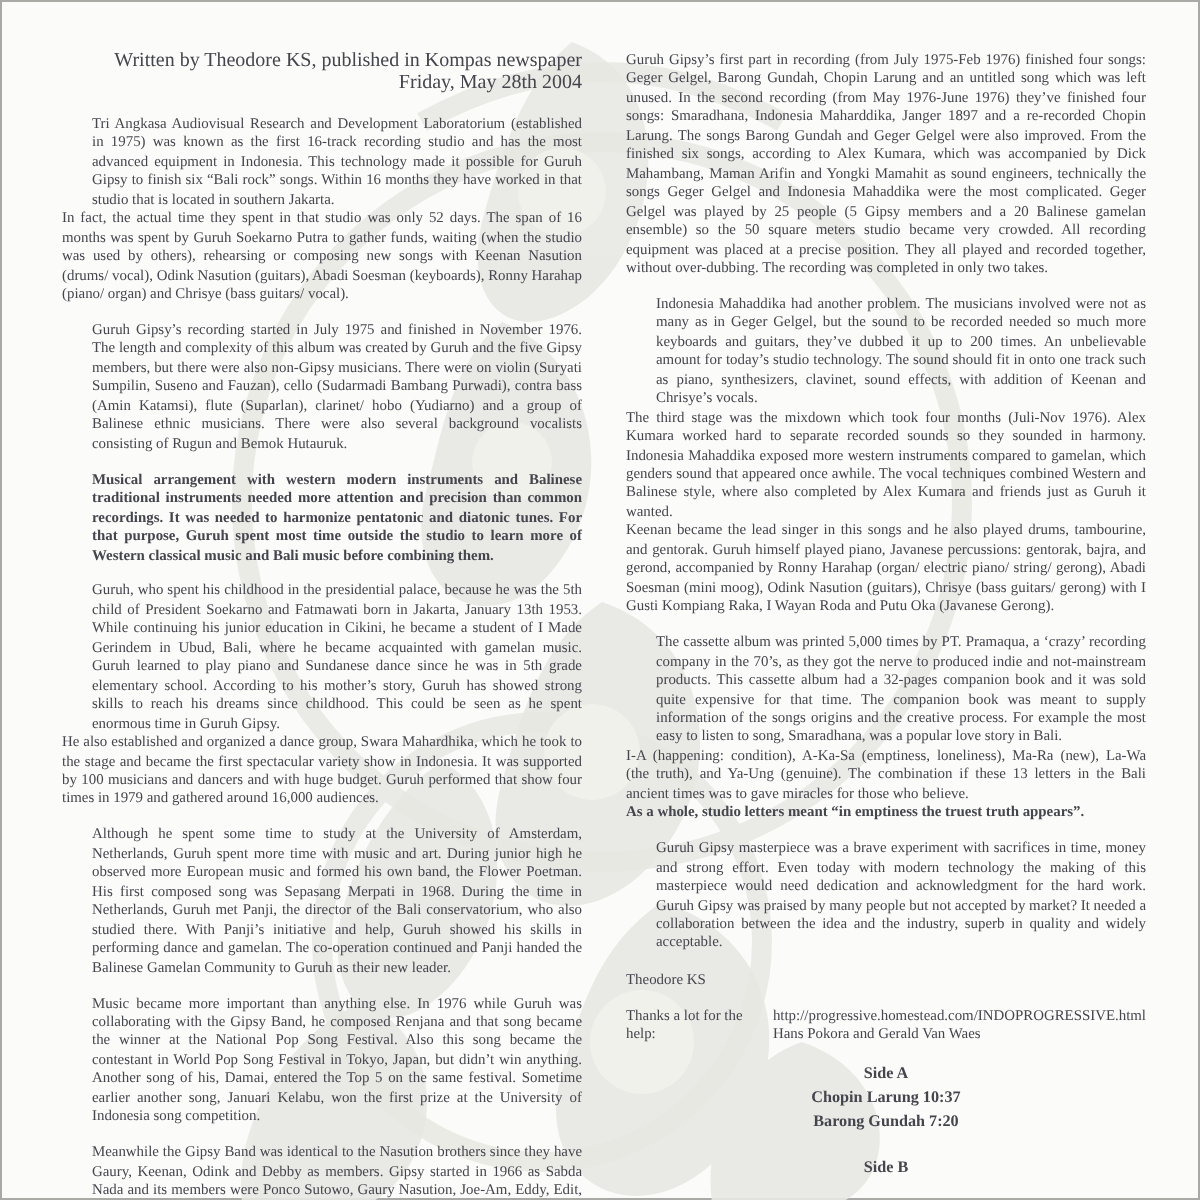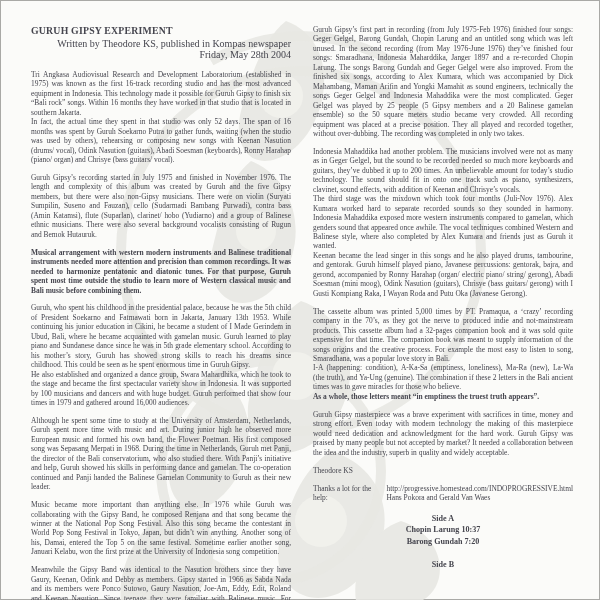--- a/index.html
+++ b/index.html
@@ -26,21 +26,21 @@
     display:flex;gap:22px;
   }
   .col{width:272px;}
   .title{
     font-weight:bold;font-size:9.8px;letter-spacing:.2px;margin:0 0 2px 0;
   }
   .byline{font-size:10px;margin:0 0 10px 0;text-align:right;}
   .para{
     font-size:7.45px;line-height:9.45px;text-align:justify;margin:0;
   }
-  .para.gap{margin-top:8.5px;}
+  .para.gap{margin-top:8.5px;margin-left:15px;}
   .para.bold{font-weight:bold;}
   .signoff{font-size:7.45px;margin-top:9px;}
   .thanks-row{
     display:flex;gap:14px;font-size:7.45px;line-height:9.3px;margin-top:9px;
   }
   .thanks-row .names div{white-space:nowrap;}
   .tracklist{
     text-align:center;font-weight:bold;font-size:8.1px;line-height:11.8px;
     margin-top:10px;
   }
@@ -71,43 +71,42 @@
       <circle cx="280" cy="95" r="22"></circle>
       <circle cx="255" cy="230" r="20"></circle>
       <circle cx="295" cy="375" r="24"></circle>
       <circle cx="320" cy="520" r="26"></circle>
     </g>
   </svg>
 
   <div class="columns">
 
     <div class="col">
-      <h1 class="title">GURUH GIPSY EXPERIMENT</h1>
       <p class="byline">Written by Theodore KS, published in Kompas newspaper Friday, May 28th 2004</p>
 
       <p class="para gap">Tri Angkasa Audiovisual Research and Development Laboratorium (established in 1975) was known as the first 16-track recording studio and has the most advanced equipment in Indonesia. This technology made it possible for Guruh Gipsy to finish six “Bali rock” songs. Within 16 months they have worked in that studio that is located in southern Jakarta.</p>
       <p class="para">In fact, the actual time they spent in that studio was only 52 days. The span of 16 months was spent by Guruh Soekarno Putra to gather funds, waiting (when the studio was used by others), rehearsing or composing new songs with Keenan Nasution (drums/ vocal), Odink Nasution (guitars), Abadi Soesman (keyboards), Ronny Harahap (piano/ organ) and Chrisye (bass guitars/ vocal).</p>
       <p class="para gap">Guruh Gipsy’s recording started in July 1975 and finished in November 1976. The length and complexity of this album was created by Guruh and the five Gipsy members, but there were also non-Gipsy musicians. There were on violin (Suryati Sumpilin, Suseno and Fauzan), cello (Sudarmadi Bambang Purwadi), contra bass (Amin Katamsi), flute (Suparlan), clarinet/ hobo (Yudiarno) and a group of Balinese ethnic musicians. There were also several background vocalists consisting of Rugun and Bemok Hutauruk.</p>
       <p class="para gap bold">Musical arrangement with western modern instruments and Balinese traditional instruments needed more attention and precision than common recordings. It was needed to harmonize pentatonic and diatonic tunes. For that purpose, Guruh spent most time outside the studio to learn more of Western classical music and Bali music before combining them.</p>
       <p class="para gap">Guruh, who spent his childhood in the presidential palace, because he was the 5th child of President Soekarno and Fatmawati born in Jakarta, January 13th 1953. While continuing his junior education in Cikini, he became a student of I Made Gerindem in Ubud, Bali, where he became acquainted with gamelan music. Guruh learned to play piano and Sundanese dance since he was in 5th grade elementary school. According to his mother’s story, Guruh has showed strong skills to reach his dreams since childhood. This could be seen as he spent enormous time in Guruh Gipsy.</p>
       <p class="para">He also established and organized a dance group, Swara Mahardhika, which he took to the stage and became the first spectacular variety show in Indonesia. It was supported by 100 musicians and dancers and with huge budget. Guruh performed that show four times in 1979 and gathered around 16,000 audiences.</p>
       <p class="para gap">Although he spent some time to study at the University of Amsterdam, Netherlands, Guruh spent more time with music and art. During junior high he observed more European music and formed his own band, the Flower Poetman. His first composed song was Sepasang Merpati in 1968. During the time in Netherlands, Guruh met Panji, the director of the Bali conservatorium, who also studied there. With Panji’s initiative and help, Guruh showed his skills in performing dance and gamelan. The co-operation continued and Panji handed the Balinese Gamelan Community to Guruh as their new leader.</p>
       <p class="para gap">Music became more important than anything else. In 1976 while Guruh was collaborating with the Gipsy Band, he composed Renjana and that song became the winner at the National Pop Song Festival. Also this song became the contestant in World Pop Song Festival in Tokyo, Japan, but didn’t win anything. Another song of his, Damai, entered the Top 5 on the same festival. Sometime earlier another song, Januari Kelabu, won the first prize at the University of Indonesia song competition.</p>
       <p class="para gap">Meanwhile the Gipsy Band was identical to the Nasution brothers since they have Gaury, Keenan, Odink and Debby as members. Gipsy started in 1966 as Sabda Nada and its members were Ponco Sutowo, Gaury Nasution, Joe-Am, Eddy, Edit, Roland and Keenan Nasution. Since teenage they were familiar with Balinese music. For example when they performed at the Bank of Indonesia, Gipsy blended Western music and Balinese traditional music with a gamelan ensemble led by Wayan Suparta Wijaya.</p>
 
     </div>
 
     <div class="col">
       <p class="para">Guruh Gipsy’s first part in recording (from July 1975-Feb 1976) finished four songs: Geger Gelgel, Barong Gundah, Chopin Larung and an untitled song which was left unused. In the second recording (from May 1976-June 1976) they’ve finished four songs: Smaradhana, Indonesia Maharddika, Janger 1897 and a re-recorded Chopin Larung. The songs Barong Gundah and Geger Gelgel were also improved. From the finished six songs, according to Alex Kumara, which was accompanied by Dick Mahambang, Maman Arifin and Yongki Mamahit as sound engineers, technically the songs Geger Gelgel and Indonesia Mahaddika were the most complicated. Geger Gelgel was played by 25 people (5 Gipsy members and a 20 Balinese gamelan ensemble) so the 50 square meters studio became very crowded. All recording equipment was placed at a precise position. They all played and recorded together, without over-dubbing. The recording was completed in only two takes.</p>
       <p class="para gap">Indonesia Mahaddika had another problem. The musicians involved were not as many as in Geger Gelgel, but the sound to be recorded needed so much more keyboards and guitars, they’ve dubbed it up to 200 times. An unbelievable amount for today’s studio technology. The sound should fit in onto one track such as piano, synthesizers, clavinet, sound effects, with addition of Keenan and Chrisye’s vocals.</p>
       <p class="para">The third stage was the mixdown which took four months (Juli-Nov 1976). Alex Kumara worked hard to separate recorded sounds so they sounded in harmony. Indonesia Mahaddika exposed more western instruments compared to gamelan, which genders sound that appeared once awhile. The vocal techniques combined Western and Balinese style, where also completed by Alex Kumara and friends just as Guruh it wanted.</p>
       <p class="para">Keenan became the lead singer in this songs and he also played drums, tambourine, and gentorak. Guruh himself played piano, Javanese percussions: gentorak, bajra, and gerond, accompanied by Ronny Harahap (organ/ electric piano/ string/ gerong), Abadi Soesman (mini moog), Odink Nasution (guitars), Chrisye (bass guitars/ gerong) with I Gusti Kompiang Raka, I Wayan Roda and Putu Oka (Javanese Gerong).</p>
       <p class="para gap">The cassette album was printed 5,000 times by PT. Pramaqua, a ‘crazy’ recording company in the 70’s, as they got the nerve to produced indie and not-mainstream products. This cassette album had a 32-pages companion book and it was sold quite expensive for that time. The companion book was meant to supply information of the songs origins and the creative process. For example the most easy to listen to song, Smaradhana, was a popular love story in Bali.</p>
-      <p class="para">I-A (happening: condition), A-Ka-Sa (emptiness, loneliness), Ma-Ra (new), La-Wa (the truth), and Ya-Ung (genuine). The combination if these 2 letters in the Bali ancient times was to gave miracles for those who believe.</p>
-      <p class="para bold">As a whole, those letters meant “in emptiness the truest truth appears”.</p>
+      <p class="para">I-A (happening: condition), A-Ka-Sa (emptiness, loneliness), Ma-Ra (new), La-Wa (the truth), and Ya-Ung (genuine). The combination if these 13 letters in the Bali ancient times was to gave miracles for those who believe.</p>
+      <p class="para bold">As a whole, studio letters meant “in emptiness the truest truth appears”.</p>
       <p class="para gap">Guruh Gipsy masterpiece was a brave experiment with sacrifices in time, money and strong effort. Even today with modern technology the making of this masterpiece would need dedication and acknowledgment for the hard work. Guruh Gipsy was praised by many people but not accepted by market? It needed a collaboration between the idea and the industry, superb in quality and widely acceptable.</p>
 
       <p class="signoff">Theodore KS</p>
 
       <div class="thanks-row">
         <span>Thanks a lot for the help:</span>
         <div class="names">
           <div>http://progressive.homestead.com/INDOPROGRESSIVE.html</div>
           <div>Hans Pokora and Gerald Van Waes</div>
         </div>

